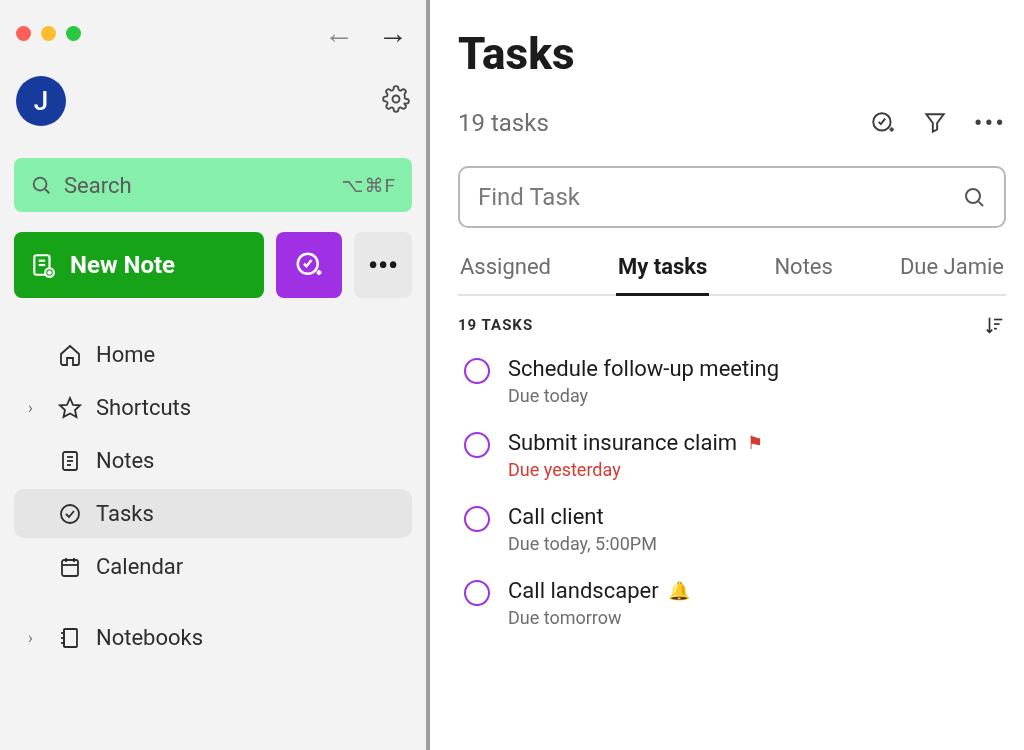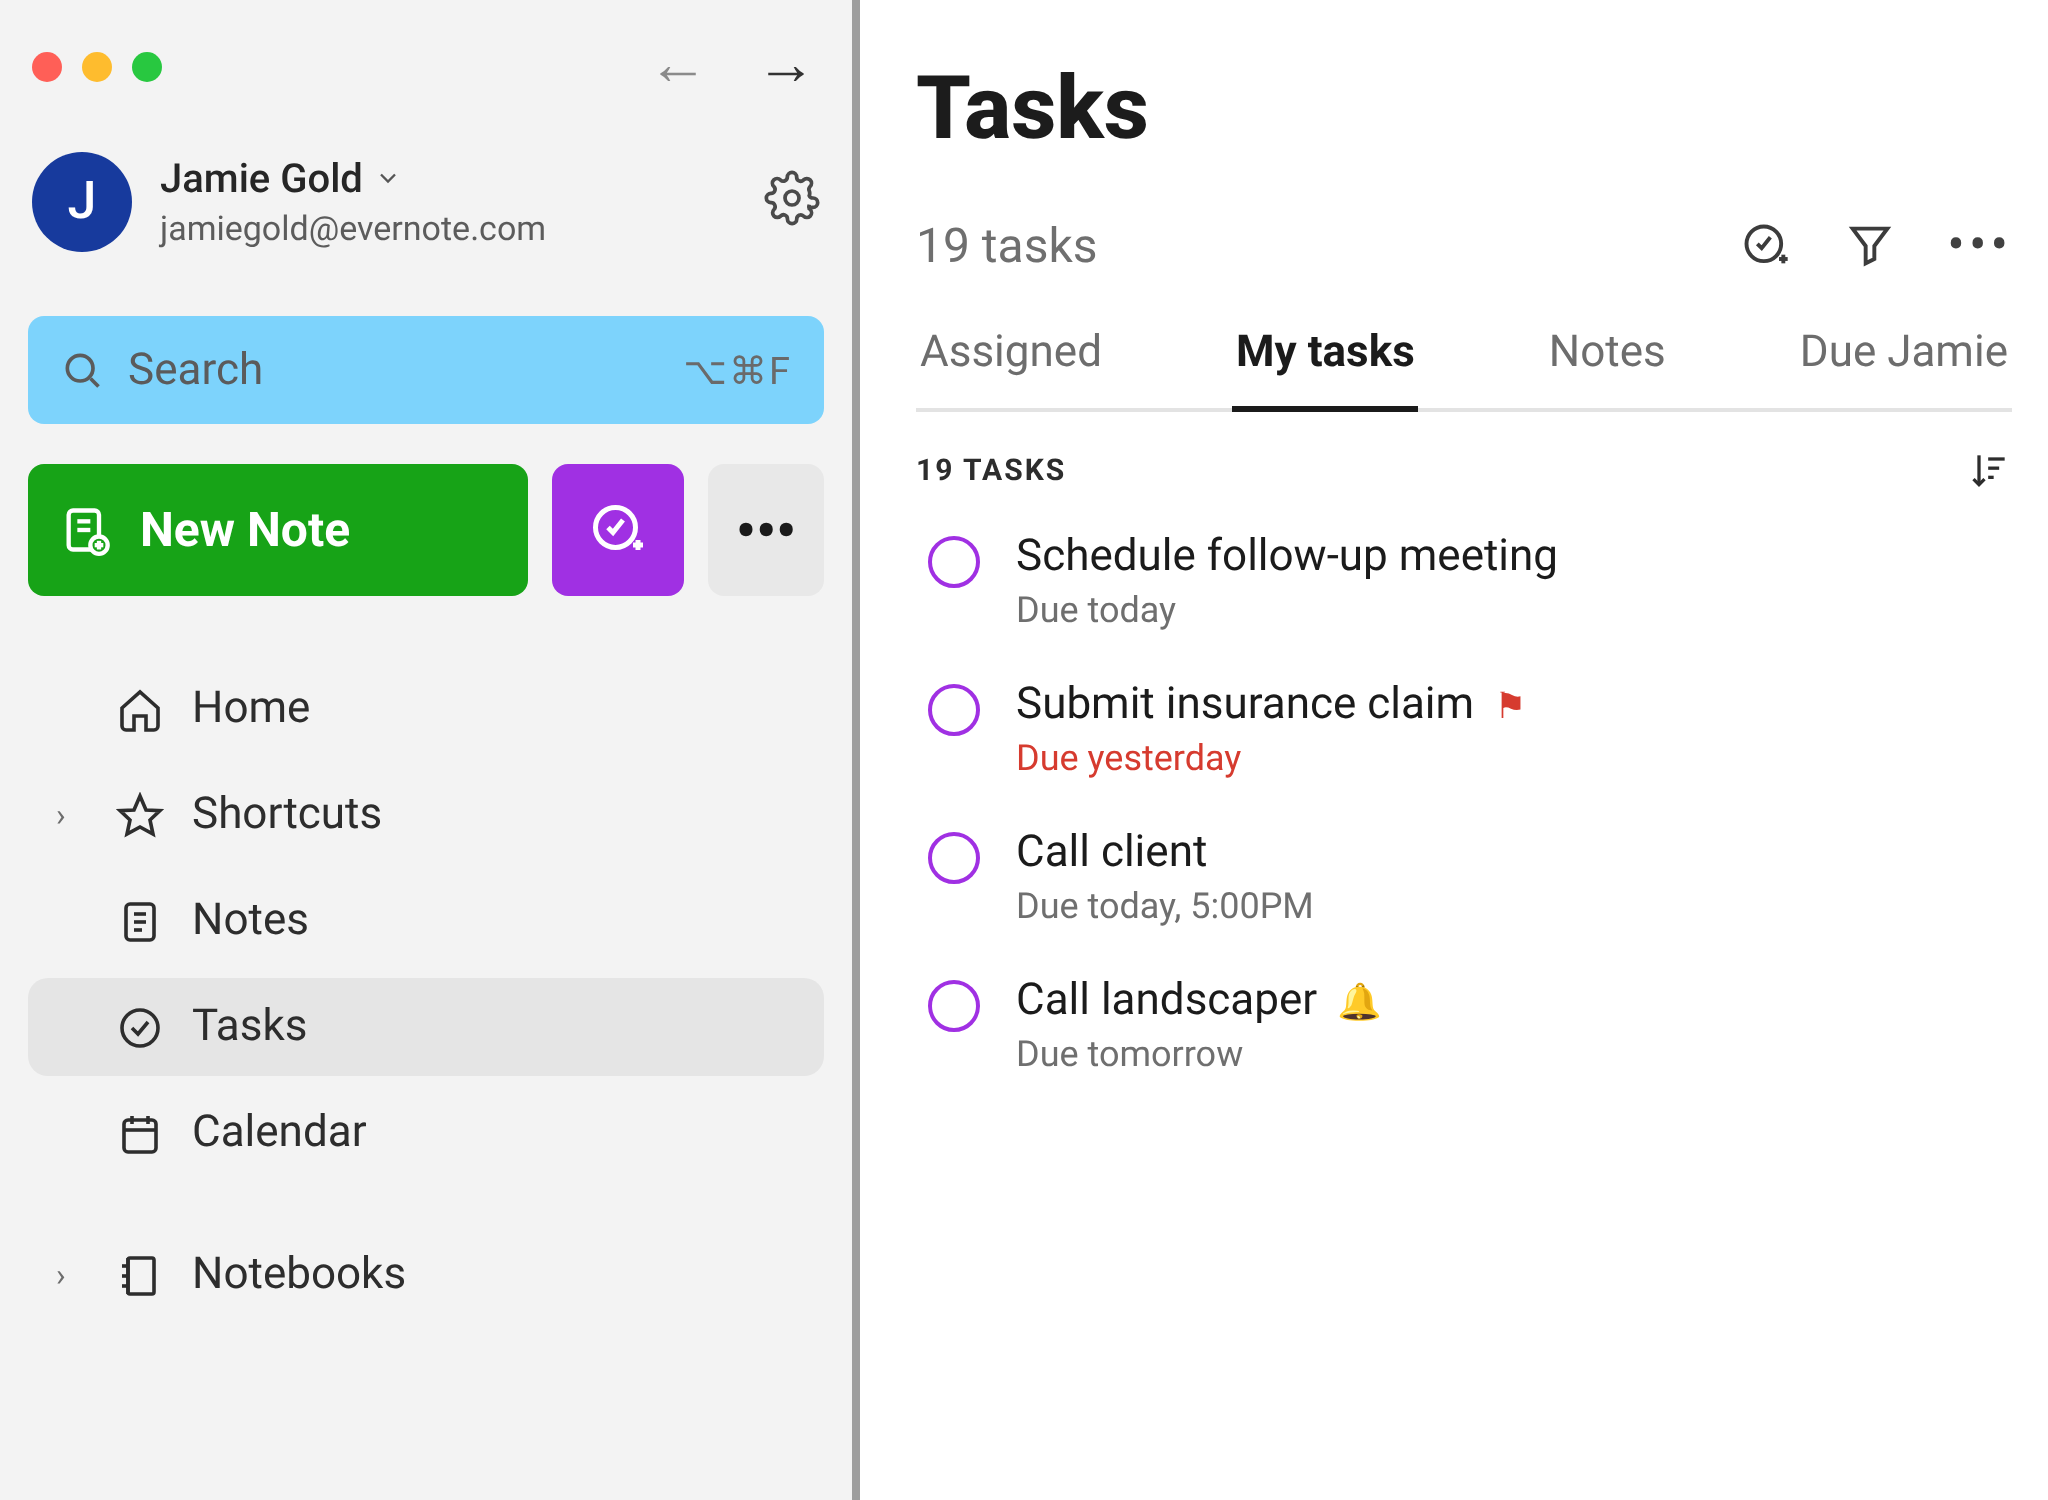--- a/index.html
+++ b/index.html
@@ -42,21 +42,21 @@
     font-size:26px;font-weight:500;
   }
   .account-info{display:flex;flex-direction:column;gap:4px;}
   .account-name{font-size:20px;font-weight:500;color:#262626;display:flex;align-items:center;gap:6px;}
   .account-name svg{width:14px;height:14px;}
   .account-email{font-size:17px;color:#5c5c5c;}
   .settings-btn{margin-left:auto;color:#4a4a4a;}
   .settings-btn svg{width:28px;height:28px;}
   .search-box{
     margin:22px 6px 0 6px;
-    background:#7dd3fc;border-radius:8px;
+    background:#86efac;border-radius:8px;
     height:54px;display:flex;align-items:center;
     padding:0 16px;color:#5b5b5b;font-size:22px;gap:12px;
   }
   .search-box .shortcut{margin-left:auto;font-size:19px;color:#6a6a6a;letter-spacing:1px;}
   .action-row{
     margin:20px 6px 0 6px;
     display:flex;gap:12px;height:66px;
   }
   .new-note-btn{
     flex:1;background:#17a317;border-radius:8px;
@@ -140,29 +140,20 @@
     <div class="dot yellow"></div>
     <div class="dot green"></div>
     <div class="nav-arrows">
       <span>←</span>
       <span class="fwd">→</span>
     </div>
   </div>
 
   <div class="account-row">
     <div class="avatar">J</div>
-    <div class="account-info">
-      <div class="account-name">
-        <span>Jamie Gold</span>
-        <svg viewBox="0 0 24 24">
-            <path d="M6 9l6 6 6-6" fill="none" stroke="#555" stroke-width="2"></path>
-          </svg>
-      </div>
-      <div class="account-email">jamiegold@evernote.com</div>
-    </div>
     <div class="settings-btn">
       <svg viewBox="0 0 24 24" fill="none" stroke="#4a4a4a" stroke-width="1.6">
         <circle cx="12" cy="12" r="3"></circle>
         <path d="M19.4 15a1.7 1.7 0 0 0 .34 1.87l.06.06a2 2 0 1 1-2.83 2.83l-.06-.06a1.7 1.7 0 0 0-1.87-.34 1.7 1.7 0 0 0-1 1.56V21a2 2 0 1 1-4 0v-.09a1.7 1.7 0 0 0-1-1.56 1.7 1.7 0 0 0-1.87.34l-.06.06a2 2 0 1 1-2.83-2.83l.06-.06A1.7 1.7 0 0 0 4.6 15a1.7 1.7 0 0 0-1.56-1H3a2 2 0 1 1 0-4h.09A1.7 1.7 0 0 0 4.6 9a1.7 1.7 0 0 0-.34-1.87l-.06-.06A2 2 0 1 1 7.03 4.24l.06.06A1.7 1.7 0 0 0 9 4.6a1.7 1.7 0 0 0 1-1.56V3a2 2 0 1 1 4 0v.09a1.7 1.7 0 0 0 1 1.56 1.7 1.7 0 0 0 1.87-.34l.06-.06a2 2 0 1 1 2.83 2.83l-.06.06A1.7 1.7 0 0 0 19.4 9c.13.32.2.66.2 1s-.07.68-.2 1a1.7 1.7 0 0 0 1.56 1H21a2 2 0 1 1 0 4h-.09a1.7 1.7 0 0 0-1.51 1z"></path>
       </svg>
     </div>
   </div>
 
   <div class="search-box">
     <svg width="22" height="22" viewBox="0 0 24 24" fill="none" stroke="#5b5b5b" stroke-width="2">
@@ -264,20 +255,27 @@
           <line x1="18" y1="18" x2="22" y2="18"></line>
           <line x1="20" y1="16" x2="20" y2="20"></line>
         </svg>
       <svg viewBox="0 0 24 24">
           <path d="M4 4h16l-6 8v6l-4 2v-8z"></path>
         </svg>
       <span class="dots">•••</span>
     </div>
   </div>
 
+  <div class="find-box">
+    <span>Find Task</span>
+    <svg viewBox="0 0 24 24">
+        <circle cx="11" cy="11" r="7"></circle>
+        <line x1="21" y1="21" x2="16.65" y2="16.65"></line>
+      </svg>
+  </div>
 
   <div class="tabs">
     <div class="tab">Assigned</div>
     <div class="tab active">My tasks</div>
     <div class="tab">Notes</div>
     <div class="tab">Due Jamie</div>
   </div>
 
   <div class="list-header">
     <span>19 TASKS</span>

